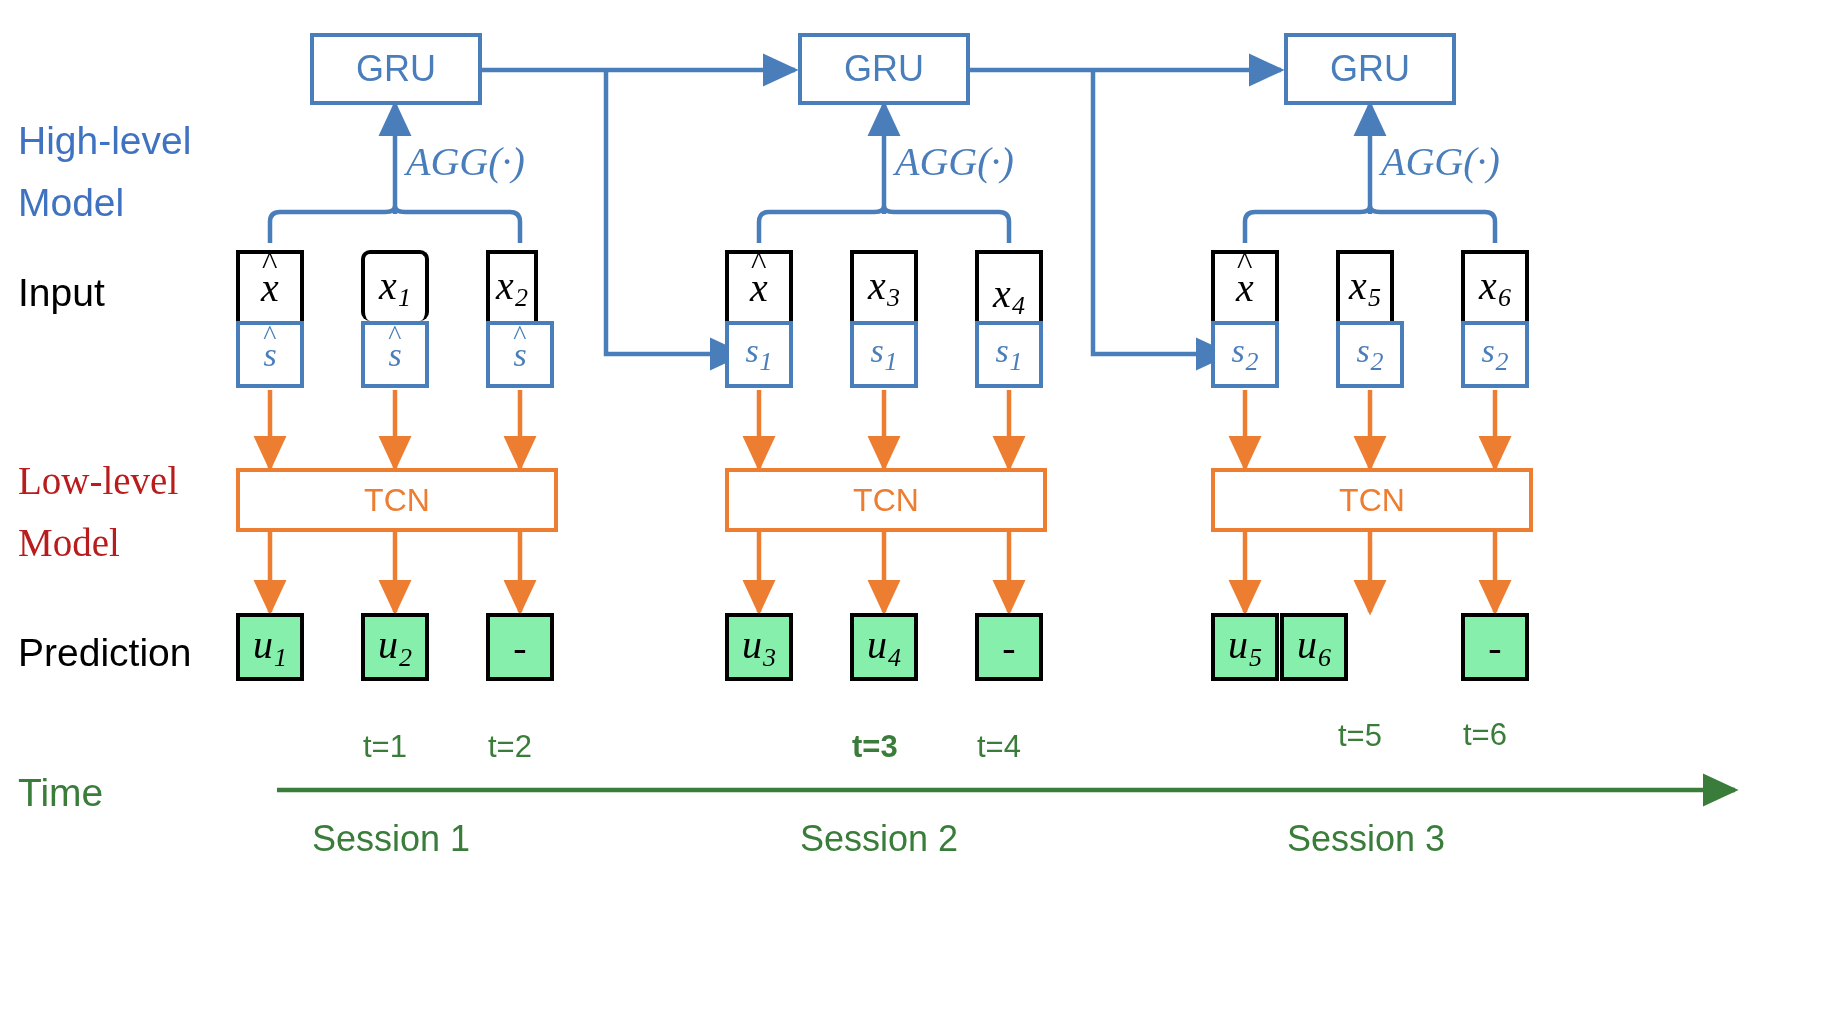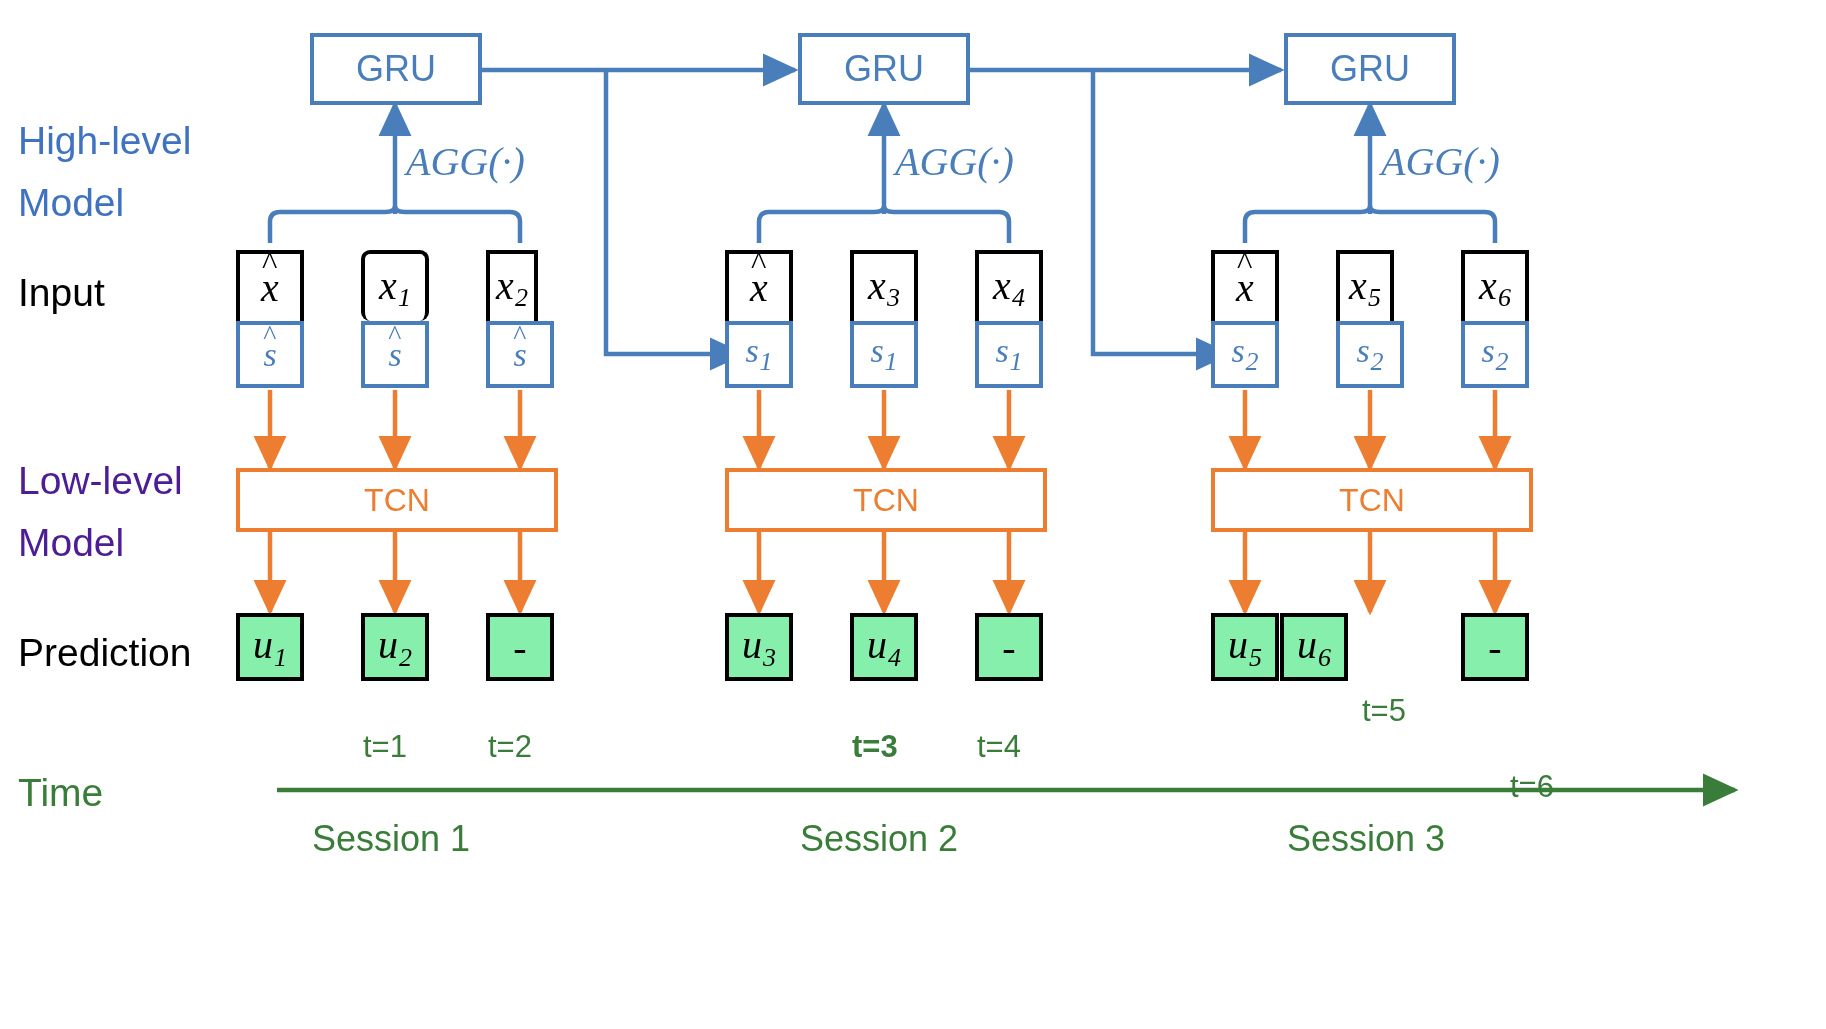--- a/index.html
+++ b/index.html
@@ -5,21 +5,21 @@
   html,body{margin:0;padding:0;background:#ffffff;}
   body{width:1826px;height:1029px;position:relative;overflow:hidden;
        font-family:"Liberation Sans",sans-serif;}
   #stage{position:absolute;left:0;top:0;width:1826px;height:1029px;}
   #svg{position:absolute;left:0;top:0;width:1826px;height:1029px;}
 
   
   .rowlabel{position:absolute;font-size:39px;line-height:62px;white-space:pre-line;}
   .lab-high{left:18px;top:110px;color:#3f72c1;}
   .lab-input{left:18px;top:262px;color:#000000;}
-  .lab-low{left:18px;top:450px;color:#4c1d95;}
+  .lab-low{left:18px;top:450px;color:#b91c1c;font-family:Liberation Serif, serif;}
   .lab-pred{left:18px;top:622px;color:#000000;}
   .lab-time{left:18px;top:762px;color:#3a7d3a;}
 
   
   .gru{position:absolute;box-sizing:border-box;border:4px solid #4a7ebb;
        background:#fff;display:flex;align-items:center;justify-content:center;
        color:#4a7ebb;font-size:36px;}
   .tcn{position:absolute;box-sizing:border-box;border:4px solid #ed7d31;
        background:#fff;display:flex;align-items:center;justify-content:center;
        color:#ed7d31;font-size:32px;}
@@ -144,21 +144,21 @@
   <div class="xbox" style="left:486px;top:250px;width:52px;height:71px;">
     <span class="math"><span>x</span><span class="sub">2</span></span>
   </div>
 
   <div class="xbox" style="left:725px;top:250px;width:68px;height:71px;">
     <span class="math"><span class="hatwrap"><span class="hat">^</span><span>x</span></span></span>
   </div>
   <div class="xbox" style="left:850px;top:250px;width:68px;height:71px;">
     <span class="math"><span>x</span><span class="sub">3</span></span>
   </div>
-  <div class="xbox" style="left:975px;top:250px;width:68px;height:71px;">
+  <div class="xbox" style="left:975px;top:250px;width:68px;height:71px;align-items:flex-end;">
     <span class="math"><span>x</span><span class="sub">4</span></span>
   </div>
 
   <div class="xbox" style="left:1211px;top:250px;width:68px;height:71px;">
     <span class="math"><span class="hatwrap"><span class="hat">^</span><span>x</span></span></span>
   </div>
   <div class="xbox" style="left:1336px;top:250px;width:58px;height:71px;">
     <span class="math"><span>x</span><span class="sub">5</span></span>
   </div>
   <div class="xbox" style="left:1461px;top:250px;width:68px;height:71px;">
@@ -226,20 +226,20 @@
     <span class="math"><span>u</span><span class="sub">6</span></span>
   </div>
   <div class="ubox" style="left:1461px;top:613px;width:68px;height:68px;">
     <span class="dash">-</span>
   </div>
 
   <div class="tick" style="left:363px;top:729px;">t=1</div>
   <div class="tick" style="left:488px;top:729px;">t=2</div>
   <div class="tick" style="left:852px;top:729px;font-weight:bold;">t=3</div>
   <div class="tick" style="left:977px;top:729px;">t=4</div>
-  <div class="tick" style="left:1338px;top:693px;margin-left:24px;">t=5</div>
-  <div class="tick" style="left:1463px;top:769px;margin-left:47px;">t=6</div>
+  <div class="tick" style="left:1338px;top:718px;">t=5</div>
+  <div class="tick" style="left:1463px;top:717px;">t=6</div>
 
   <div class="sess" style="left:312px;top:818px;">Session 1</div>
   <div class="sess" style="left:800px;top:818px;">Session 2</div>
   <div class="sess" style="left:1287px;top:818px;">Session 3</div>
 
 </div>
 
 </body></html>

